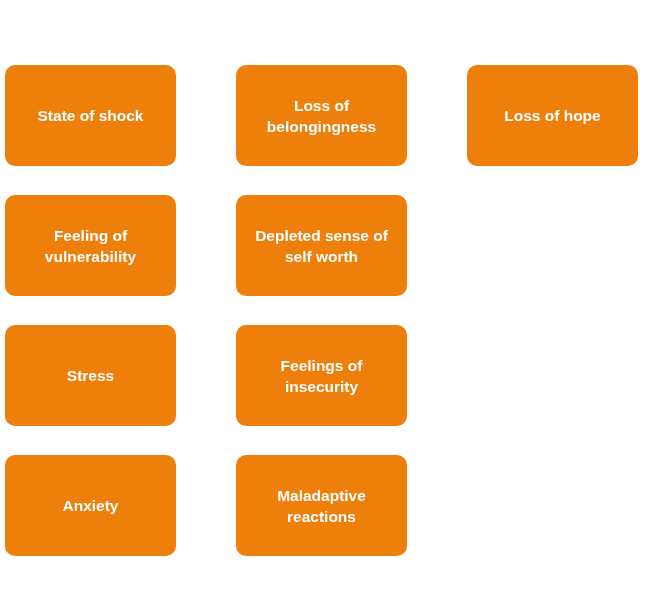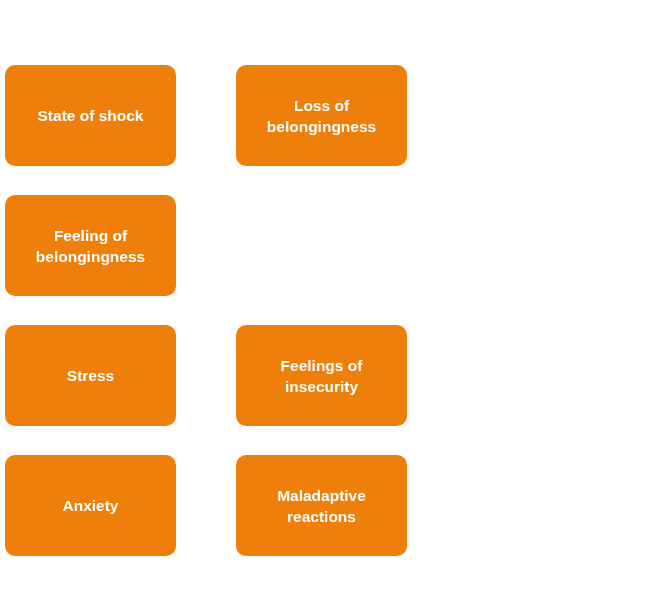--- a/index.html
+++ b/index.html
@@ -26,23 +26,29 @@
 </head>
 <body>
 
 <div class="grid">
   <div class="box r0 c0">
       <span>State of shock</span>
     </div>
   <div class="box r0 c1">
       <span style="display:block;width:120px">Loss of belongingness</span>
     </div>
+  <div class="box r0 c2">
+      <span>Loss of hope</span>
+    </div>
 
   <div class="box r1 c0">
-      <span style="display:block;width:110px">Feeling of belongingness</span>
+      <span style="display:block;width:110px">Feeling of vulnerability</span>
+    </div>
+  <div class="box r1 c1">
+      <span style="display:block;width:150px">Depleted sense of self worth</span>
     </div>
 
   <div class="box r2 c0">
       <span>Stress</span>
     </div>
   <div class="box r2 c1">
       <span style="display:block;width:110px">Feelings of insecurity</span>
     </div>
 
   <div class="box r3 c1">

